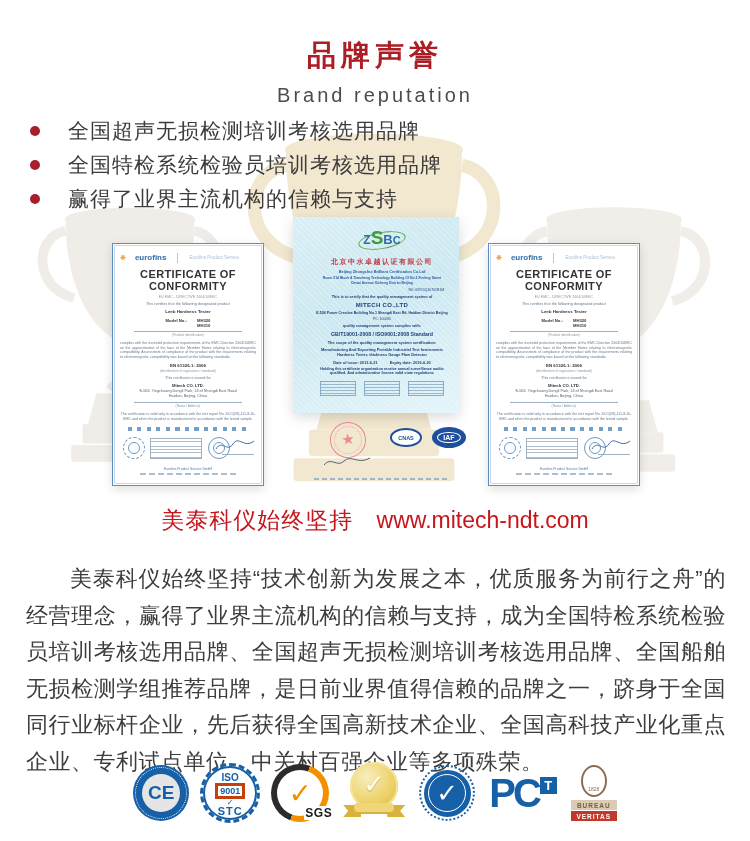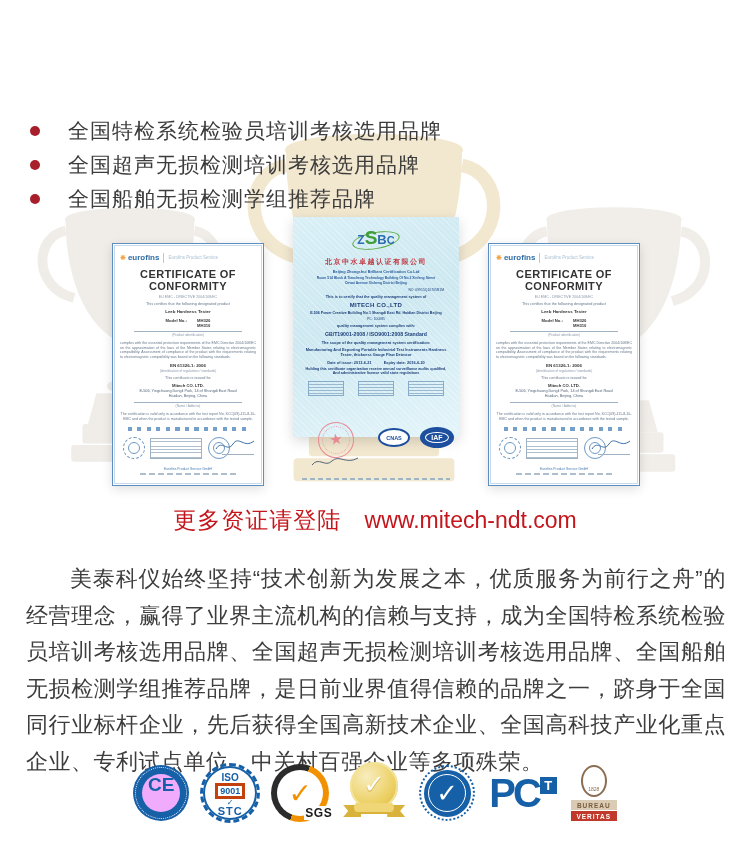--- a/index.html
+++ b/index.html
@@ -22,21 +22,21 @@
   .bullet-text { font-size:21px; color:#3c3c3c; letter-spacing:1px; }
 
   
   .cert { position:absolute; z-index:2; }
   .eurofins-cert {
     width:152px; height:243px; background:#ffffff;
     border:1px solid #5d8ec0; outline:1px solid #c7d9ec; outline-offset:-3px;
     box-shadow:0 3px 10px rgba(0,0,0,.13);
     padding:7px 7px 4px 7px; text-align:center;
   }
-  .ec-logo-row { display:flex; align-items:center; justify-content:flex-start; gap:2px; height:13px; margin-bottom:4px; }
+  .ec-logo-row { display:flex; align-items:center; justify-content:flex-start; gap:9px; height:13px; margin-bottom:4px; }
   .ec-flower { color:#f08300; font-size:7px; line-height:7px; }
   .ec-brand { color:#2f6da8; font-weight:bold; font-size:8px; }
   .ec-div { width:1px; height:10px; background:#b8c8d8; margin:0 2px; }
   .ec-brand-sub { color:#a9bfd4; font-size:4.5px; }
   .ec-title { font-size:11px; font-weight:bold; color:#333; letter-spacing:.4px; margin-top:4px; }
   .ec-directive { font-size:3.6px; color:#8a98a8; margin-top:2.5px; }
   .ec-small { font-size:3.8px; color:#66788c; margin-top:3px; }
   .ec-product { font-size:4.4px; font-weight:bold; color:#333; margin-top:3.5px; }
   .ec-model { display:flex; justify-content:center; gap:10px; margin-top:3.5px; }
   .ec-model-label { font-size:4.2px; font-weight:bold; color:#333; }
@@ -58,26 +58,26 @@
   .ec-notebox { position:absolute; left:30px; top:4px; width:52px; height:21px; border:.6px solid #9fb2c4;
     background:repeating-linear-gradient(180deg, transparent 0 2px, #aebecd 2px 2.7px); }
   .ec-sig { position:absolute; right:0; top:2px; }
   .ec-datebar { position:absolute; right:2px; top:20px; width:32px; height:1px; background:#9fb2c4; }
   .ec-footer { font-size:3.4px; color:#4a7fb5; margin-top:2px; }
   .ec-footer2 { height:2px; margin:1.5px 20px 0 20px;
     background:repeating-linear-gradient(90deg,#aebecd 0 6px, transparent 6px 9px); }
 
   
   .zsbc-cert {
-    width:166px; height:220px;
+    width:166px; height:196px;
     background:
       repeating-linear-gradient(45deg, rgba(255,255,255,.28) 0 1px, transparent 1px 4px),
       linear-gradient(160deg,#d8eff6 0%, #cde8f1 45%, #e3f5fa 100%);
     box-shadow:0 4px 12px rgba(0,0,0,.15);
-    padding:10px 9px 6px 9px; text-align:center; color:#1d3f7a;
+    padding:10px 9px 6px 21px; text-align:center; color:#1d3f7a;
   }
   .zb-logo { position:relative; height:26px; margin-bottom:4px; }
   .zb-letters { position:relative; z-index:1; font-weight:bold; }
   .zb-z { font-size:12px; color:#2e6db0; }
   .zb-s { font-size:19px; color:#3f9d3a; }
   .zb-b { font-size:13px; color:#2e6db0; }
   .zb-c { font-size:11px; color:#2e6db0; }
   .zb-ellipse { position:absolute; left:50%; top:50%; width:48px; height:17px; margin:-8px 0 0 -24px;
     border:1.4px solid #57a83f; border-radius:50%; transform:rotate(-10deg); }
   .zb-cn { font-size:7px; font-weight:bold; color:#c03c45; letter-spacing:1.5px; }
@@ -119,22 +119,22 @@
   .about-para { position:absolute; top:561px; left:26px; width:700px; z-index:3;
     font-size:22px; line-height:36.5px; color:#3d3d3d; text-align:justify; text-indent:2em; letter-spacing:.5px; }
 
   
   .badges { position:absolute; top:762px; left:0; width:100%; display:flex; align-items:center;
     justify-content:center; gap:14px; z-index:3; }
   .badge { position:relative; flex:none; }
 
   .b-ce { width:56px; height:56px; border-radius:50%; background:#1660a8; }
   .b-ce::before { content:""; position:absolute; inset:2px; border:1px dotted rgba(255,255,255,.9); border-radius:50%; }
-  .b-ce .inner { position:absolute; inset:9px; background:#f0abfc; border-radius:50%; display:flex;
-    align-items:flex-start; justify-content:center; color:#1660a8; font-weight:bold; font-size:19px; }
+  .b-ce .inner { position:absolute; inset:9px; background:#e5e5e5; border-radius:50%; display:flex;
+    align-items:center; justify-content:center; color:#1660a8; font-weight:bold; font-size:19px; }
 
   .b-iso { width:54px; height:54px; border-radius:50%; border:2.5px solid #1660a8; background:#fff;
     display:flex; flex-direction:column; align-items:center; justify-content:center; }
   .b-iso::before { content:""; position:absolute; inset:-5px; border:3px dashed #1660a8; border-radius:50%; }
   .b-iso .l1 { font-size:10px; font-weight:bold; color:#1660a8; line-height:10px; margin-top:2px; }
   .b-iso .l2 { font-size:9px; font-weight:bold; color:#1660a8; border:3px solid #c2410c; padding:0 2px; line-height:10px; }
   .b-iso .chk { color:#1660a8; font-size:8px; line-height:7px; }
   .b-iso .sub { font-size:11px; font-weight:bold; color:#1660a8; line-height:10px; letter-spacing:1px; }
 
   .b-sgs { width:58px; height:58px; border-radius:50%;
@@ -212,33 +212,37 @@
       <path d="M24 22 C2 26 0 62 30 70" fill="none" stroke-width="7"></path>
       <path d="M116 22 C138 26 140 62 110 70" fill="none" stroke-width="7"></path>
       <path d="M62 104 L58 130 L82 130 L78 104 Z" stroke="none"></path>
       <ellipse cx="70" cy="133" rx="16" ry="5"></ellipse>
       <path d="M46 138 L40 160 L100 160 L94 138 Z" stroke="none"></path>
       <rect x="36" y="160" width="68" height="14" rx="2" stroke="none"></rect>
       <rect x="28" y="175" width="84" height="12" rx="2" stroke="none"></rect>
     </g>
   </svg>
 
+  <div class="title-block">
+    <div class="title-cn">品牌声誉</div>
+    <div class="title-en">Brand reputation</div>
+  </div>
 
   <ul class="bullets">
+    <li>
+      <span class="dot"></span>
+      <span class="bullet-text">全国超声无损检测培训考核选用品牌</span>
+    </li>
     <li>
       <span class="dot"></span>
       <span class="bullet-text">全国特检系统检验员培训考核选用品牌</span>
     </li>
     <li>
       <span class="dot"></span>
-      <span class="bullet-text">全国超声无损检测培训考核选用品牌</span>
-    </li>
-    <li>
-      <span class="dot"></span>
-      <span class="bullet-text">全国船舶无损检测学组推荐品牌</span>
+      <span class="bullet-text">赢得了业界主流机构的信赖与支持</span>
     </li>
   </ul>
 
   <div class="cert eurofins-cert" style="left:112px; top:243px;">
     <div class="ec-logo-row">
       <span class="ec-flower">❋</span>
       <span class="ec-brand">eurofins</span>
       <span class="ec-div"></span>
       <span class="ec-brand-sub">Eurofins Product Service</span>
     </div>
@@ -385,21 +389,21 @@
             <path d="M2 13 C8 3 13 17 19 8 S30 13 40 5" stroke="#3a6ea5" stroke-width="1" fill="none"></path>
           </svg>
       </span>
       <span class="ec-datebar"></span>
     </div>
     <div class="ec-footer">Eurofins Product Service GmbH</div>
     <div class="ec-footer2"></div>
   </div>
 
   <div class="more-link">
-    <span>更多资证请登陆</span>
+    <span>美泰科仪始终坚持</span>
     <span class="url">www.mitech-ndt.com</span>
   </div>
 
   <p class="about-para">美泰科仪始终坚持“技术创新为发展之本，优质服务为前行之舟”的经营理念，赢得了业界主流机构的信赖与支持，成为全国特检系统检验员培训考核选用品牌、全国超声无损检测培训考核选用品牌、全国船舶无损检测学组推荐品牌，是日前业界值得信赖的品牌之一，跻身于全国同行业标杆企业，先后获得全国高新技术企业、全国高科技产业化重点企业、专利试点单位、中关村百强企业等多项殊荣。</p>
 
   <div class="badges">
 
     <div class="badge b-ce">
       <div class="inner">
           <span>CE</span>

